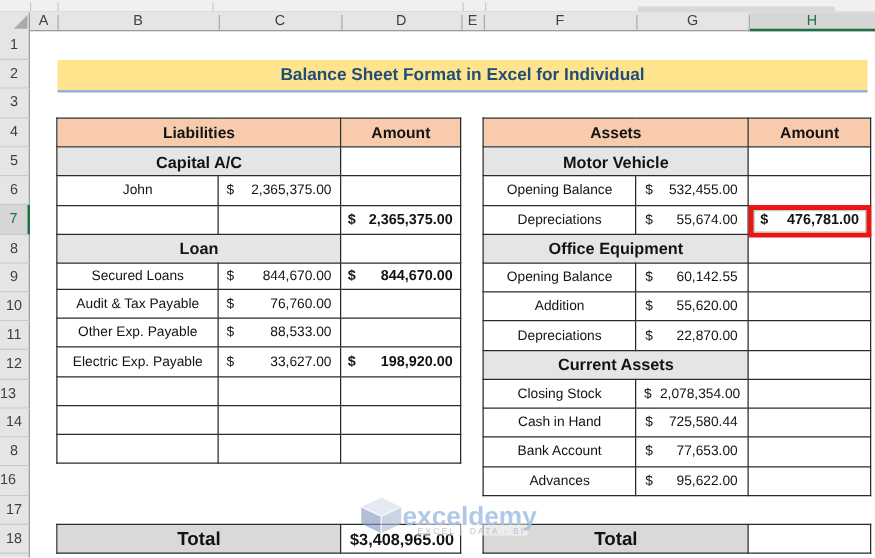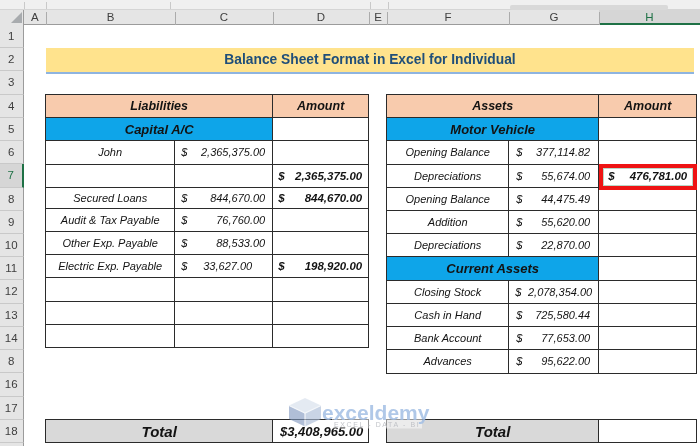--- a/index.html
+++ b/index.html
@@ -1,20 +1,20 @@
 <!DOCTYPE html>
 <html><head><meta charset="utf-8"><style>
 *{margin:0;padding:0;box-sizing:border-box;}
 html,body{width:700px;height:446px;overflow:hidden;background:#fff;
   font-family:"Liberation Sans",sans-serif;}
 .abs{position:absolute;}
-.tbl{position:absolute;border-collapse:collapse;table-layout:fixed;font-style:italic;}
+.tbl{position:absolute;border-collapse:collapse;table-layout:fixed;}
 .tbl td{border:1.5px solid #2b2b2b;overflow:hidden;white-space:nowrap;
   font-size:11px;color:#131313;text-align:center;vertical-align:middle;padding:0;}
-.tbl td.sec{background:#0ea5e9;font-weight:bold;font-size:13px;}
+.tbl td.sec{background:#e5e5e5;font-weight:bold;font-size:13px;}
 .tbl td.hd{background:#f8cbad;font-weight:bold;font-size:12.5px;}
 .acc{position:relative;height:100%;}
 .acc .d{position:absolute;left:6px;top:50%;transform:translateY(-50%);}
 .acc .n{position:absolute;right:5px;top:50%;transform:translateY(-50%);}
 .bold{font-weight:bold;font-size:11.5px;}
 </style></head><body>
 <div class="abs" style="left:0;top:0;width:700px;height:9.5px;background:#f0f0f0;border-bottom:1px solid #d5d5d5;"></div>
 <div class="abs" style="left:23.5px;top:2px;width:1px;height:7px;background:#c9c9c9;"></div>
 <div class="abs" style="left:45.5px;top:2px;width:1px;height:7px;background:#c9c9c9;"></div>
 <div class="abs" style="left:170.0px;top:2px;width:1px;height:7px;background:#c9c9c9;"></div>
@@ -46,24 +46,24 @@
 <div class="abs" style="left:0;top:71.4px;width:23.5px;height:23.22px;background:#e5e5e5;border-right:1px solid #9b9b9b;border-bottom:1px solid #c9c9c9;line-height:23.2px;text-align:center;font-size:11.5px;color:#3f3f3f;">3</div>
 <div class="abs" style="left:0;top:94.7px;width:23.5px;height:23.22px;background:#e5e5e5;border-right:1px solid #9b9b9b;border-bottom:1px solid #c9c9c9;line-height:23.2px;text-align:center;font-size:11.5px;color:#3f3f3f;">4</div>
 <div class="abs" style="left:0;top:117.9px;width:23.5px;height:23.22px;background:#e5e5e5;border-right:1px solid #9b9b9b;border-bottom:1px solid #c9c9c9;line-height:23.2px;text-align:center;font-size:11.5px;color:#3f3f3f;">5</div>
 <div class="abs" style="left:0;top:141.1px;width:23.5px;height:23.22px;background:#e5e5e5;border-right:1px solid #9b9b9b;border-bottom:1px solid #c9c9c9;line-height:23.2px;text-align:center;font-size:11.5px;color:#3f3f3f;">6</div>
 <div class="abs" style="left:0;top:164.3px;width:23.5px;height:23.22px;background:#d6d6d6;border-right:2px solid #1e7145;border-bottom:1px solid #c9c9c9;line-height:23.2px;text-align:center;font-size:11.5px;color:#1e7145;">7</div>
 <div class="abs" style="left:0;top:187.5px;width:23.5px;height:23.22px;background:#e5e5e5;border-right:1px solid #9b9b9b;border-bottom:1px solid #c9c9c9;line-height:23.2px;text-align:center;font-size:11.5px;color:#3f3f3f;">8</div>
 <div class="abs" style="left:0;top:210.8px;width:23.5px;height:23.22px;background:#e5e5e5;border-right:1px solid #9b9b9b;border-bottom:1px solid #c9c9c9;line-height:23.2px;text-align:center;font-size:11.5px;color:#3f3f3f;">9</div>
 <div class="abs" style="left:0;top:234.0px;width:23.5px;height:23.22px;background:#e5e5e5;border-right:1px solid #9b9b9b;border-bottom:1px solid #c9c9c9;line-height:23.2px;text-align:center;font-size:11.5px;color:#3f3f3f;">10</div>
 <div class="abs" style="left:0;top:257.2px;width:23.5px;height:23.22px;background:#e5e5e5;border-right:1px solid #9b9b9b;border-bottom:1px solid #c9c9c9;line-height:23.2px;text-align:center;font-size:11.5px;color:#3f3f3f;">11</div>
 <div class="abs" style="left:0;top:280.4px;width:23.5px;height:23.22px;background:#e5e5e5;border-right:1px solid #9b9b9b;border-bottom:1px solid #c9c9c9;line-height:23.2px;text-align:center;font-size:11.5px;color:#3f3f3f;">12</div>
-<div class="abs" style="left:0;top:303.6px;width:23.5px;height:23.22px;background:#e5e5e5;border-right:1px solid #9b9b9b;border-bottom:1px solid #c9c9c9;line-height:23.2px;text-align:center;font-size:11.5px;color:#3f3f3f;">13</div>
+<div class="abs" style="left:0;top:303.6px;width:23.5px;height:23.22px;background:#e5e5e5;border-right:1px solid #9b9b9b;border-bottom:1px solid #c9c9c9;line-height:23.2px;text-align:left;font-size:11.5px;color:#3f3f3f;">13</div>
 <div class="abs" style="left:0;top:326.9px;width:23.5px;height:23.22px;background:#e5e5e5;border-right:1px solid #9b9b9b;border-bottom:1px solid #c9c9c9;line-height:23.2px;text-align:center;font-size:11.5px;color:#3f3f3f;">14</div>
 <div class="abs" style="left:0;top:350.1px;width:23.5px;height:23.22px;background:#e5e5e5;border-right:1px solid #9b9b9b;border-bottom:1px solid #c9c9c9;line-height:23.2px;text-align:center;font-size:11.5px;color:#3f3f3f;">8</div>
-<div class="abs" style="left:0;top:373.3px;width:23.5px;height:23.22px;background:#e5e5e5;border-right:1px solid #9b9b9b;border-bottom:1px solid #c9c9c9;line-height:23.2px;text-align:center;font-size:11.5px;color:#3f3f3f;">16</div>
+<div class="abs" style="left:0;top:373.3px;width:23.5px;height:23.22px;background:#e5e5e5;border-right:1px solid #9b9b9b;border-bottom:1px solid #c9c9c9;line-height:23.2px;text-align:left;font-size:11.5px;color:#3f3f3f;">16</div>
 <div class="abs" style="left:0;top:396.5px;width:23.5px;height:23.22px;background:#e5e5e5;border-right:1px solid #9b9b9b;border-bottom:1px solid #c9c9c9;line-height:23.2px;text-align:center;font-size:11.5px;color:#3f3f3f;">17</div>
 <div class="abs" style="left:0;top:419.7px;width:23.5px;height:23.22px;background:#e5e5e5;border-right:1px solid #9b9b9b;border-bottom:1px solid #c9c9c9;line-height:23.2px;text-align:center;font-size:11.5px;color:#3f3f3f;">18</div>
 <div class="abs" style="left:46px;top:48.2px;width:648px;height:25.6px;background:#ffe38d;border-bottom:2.4px solid #8eb4e0;text-align:center;line-height:23.2px;font-weight:bold;font-size:13.8px;color:#1f4e79;">Balance Sheet Format in Excel for Individual</div>
 <table class="tbl" style="left:45.2px;top:93.9px;">
     <colgroup>
       <col style="width:129.0px">
       <col style="width:98.0px">
       <col style="width:96.0px">
     </colgroup>
     <tbody>
@@ -88,20 +88,24 @@
       <tr style="height:23.22px;">
         <td></td>
         <td></td>
         <td>
           <div class="acc bold">
             <span class="d" style="left:5px">$</span>
             <span class="n" style="right:6px">2,365,375.00</span>
           </div>
         </td>
       </tr>
+      <tr style="height:23.22px;">
+        <td class="sec" colspan="2">Loan</td>
+        <td></td>
+      </tr>
       <tr style="height:21px;">
         <td>Secured Loans</td>
         <td>
           <div class="acc">
             <span class="d" style="left:6px">$</span>
             <span class="n" style="right:7px">844,670.00</span>
           </div>
         </td>
         <td>
           <div class="acc bold">
@@ -128,21 +132,21 @@
             <span class="n" style="right:7px">88,533.00</span>
           </div>
         </td>
         <td></td>
       </tr>
       <tr style="height:23.22px;">
         <td>Electric Exp. Payable</td>
         <td>
           <div class="acc">
             <span class="d" style="left:6px">$</span>
-            <span class="n" style="right:20px">33,627.00</span>
+            <span class="n" style="right:7px">33,627.00</span>
           </div>
         </td>
         <td>
           <div class="acc bold">
             <span class="d" style="left:5px">$</span>
             <span class="n" style="right:6px">198,920.00</span>
           </div>
         </td>
       </tr>
       <tr style="height:23.22px;">
@@ -187,46 +191,50 @@
       </tr>
       <tr style="height:23.22px;">
         <td class="sec" colspan="2">Motor Vehicle</td>
         <td></td>
       </tr>
       <tr style="height:23.22px;">
         <td>Opening Balance</td>
         <td>
           <div class="acc">
             <span class="d" style="left:7px">$</span>
-            <span class="n" style="right:8px">377,114.82</span>
+            <span class="n" style="right:8px">532,455.00</span>
           </div>
         </td>
         <td></td>
       </tr>
       <tr style="height:23.22px;">
         <td>Depreciations</td>
         <td>
           <div class="acc">
             <span class="d" style="left:7px">$</span>
             <span class="n" style="right:8px">55,674.00</span>
           </div>
         </td>
         <td>
           <div class="acc bold">
             <span class="d" style="left:9px">$</span>
             <span class="n" style="right:9px">476,781.00</span>
           </div>
         </td>
       </tr>
       <tr style="height:23.22px;">
+        <td class="sec" colspan="2">Office Equipment</td>
+        <td></td>
+      </tr>
+      <tr style="height:23.22px;">
         <td>Opening Balance</td>
         <td>
           <div class="acc">
             <span class="d" style="left:7px">$</span>
-            <span class="n" style="right:8px">44,475.49</span>
+            <span class="n" style="right:8px">60,142.55</span>
           </div>
         </td>
         <td></td>
       </tr>
       <tr style="height:23.22px;">
         <td>Addition</td>
         <td>
           <div class="acc">
             <span class="d" style="left:7px">$</span>
             <span class="n" style="right:8px">55,620.00</span>

